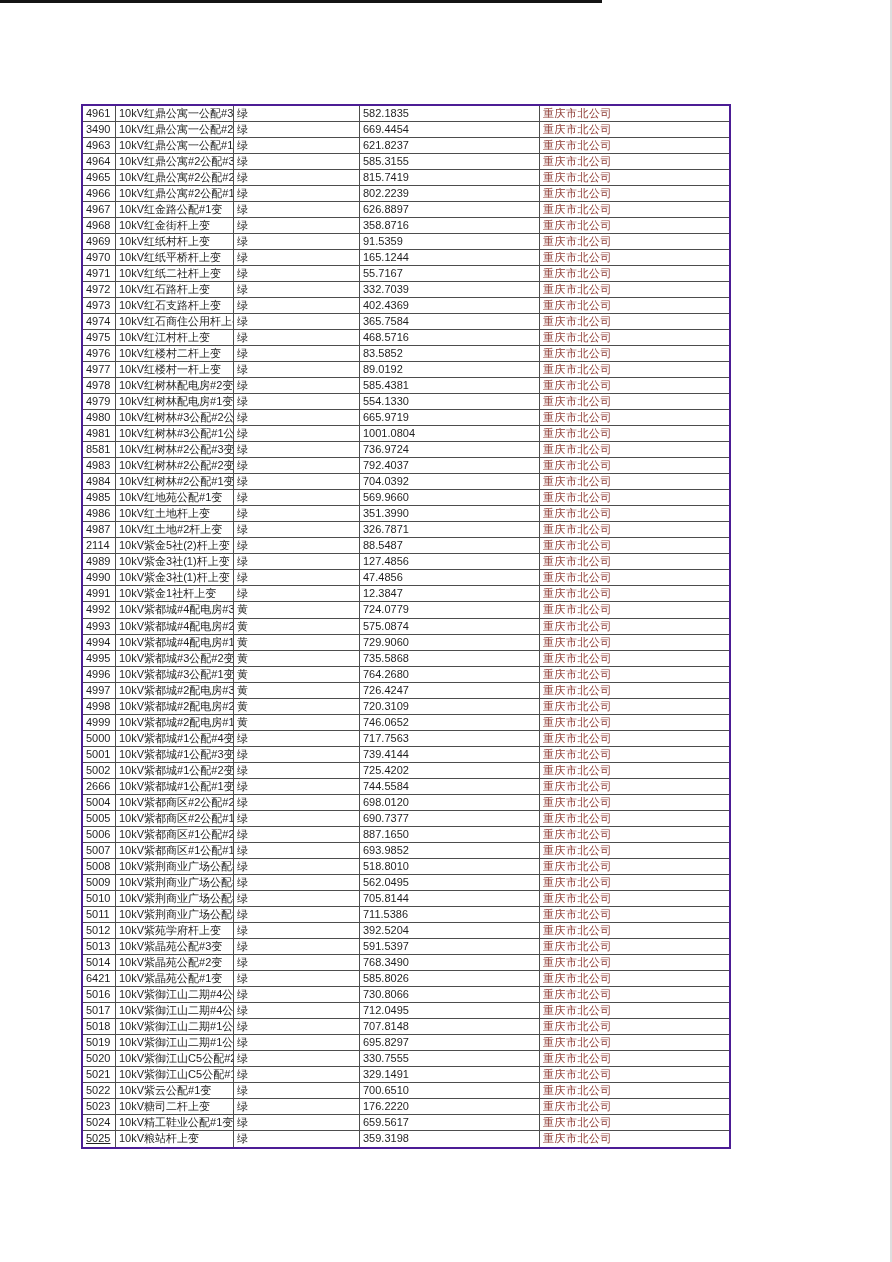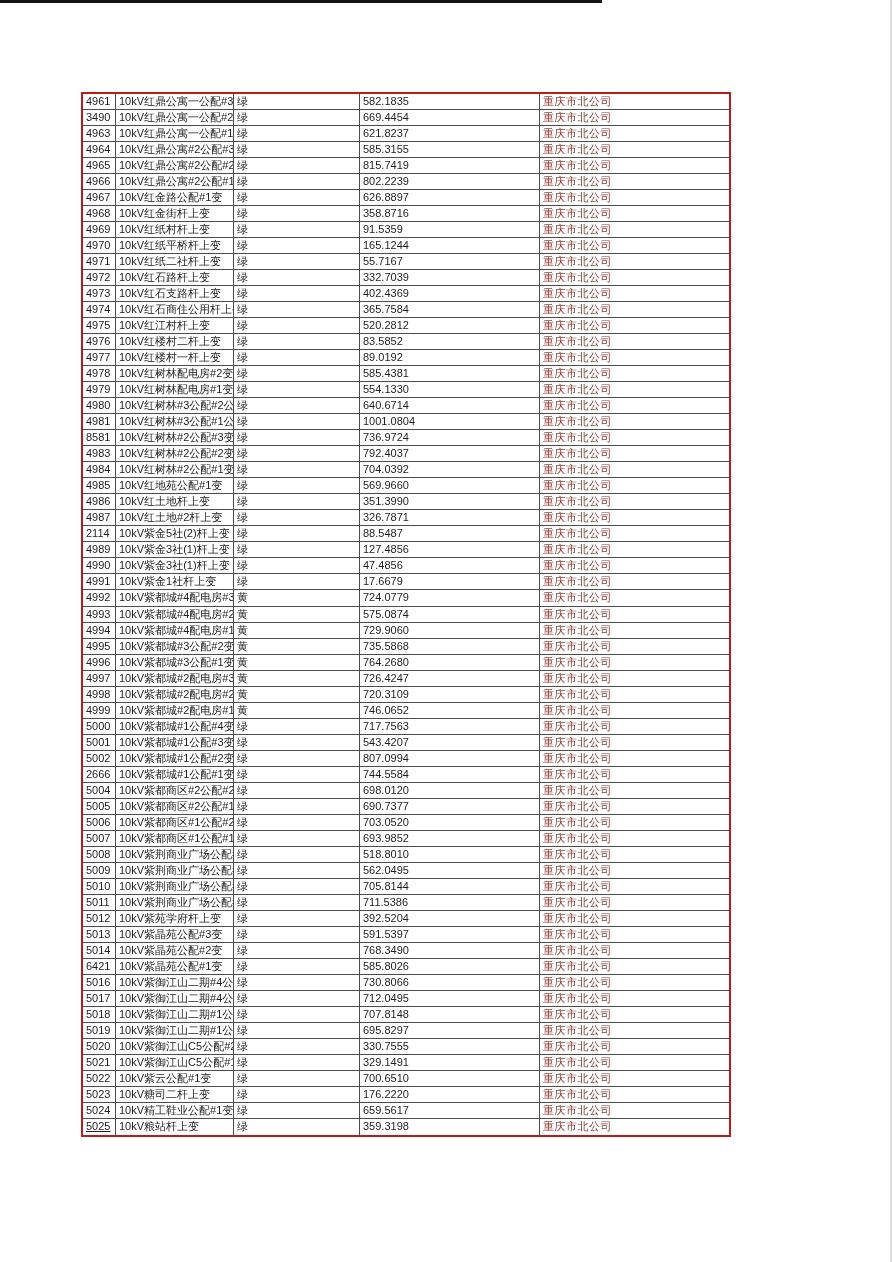--- a/index.html
+++ b/index.html
@@ -18,23 +18,23 @@
     background: #141414;
   }
   .right-edge {
     position: absolute; right: 0; top: 0;
     width: 2px; height: 1262px;
     background: #dedede;
   }
 
   .sheet {
     position: absolute;
-    left: 81px; top: 92px;
+    left: 81px; top: 104px;
     width: 650px;
-    border: 2px solid #b91c1c;
+    border: 2px solid #4c1d95;
     background: #ffffff;
   }
   .sheet-grid {
     display: grid;
     grid-template-columns: 33px 118px 126px 180px 189px;
     grid-auto-rows: 16.03px;
   }
   .cell {
     border-right: 1px solid #4d4d4d;
     border-bottom: 1px solid #4d4d4d;
@@ -123,21 +123,21 @@
         <div class="cell cell-value">402.4369</div>
         <div class="cell cell-company" style="color: rgb(142, 58, 51);">重庆市北公司</div>
         <div class="cell cell-id">4974</div>
         <div class="cell cell-name">10kV红石商住公用杆上变</div>
         <div class="cell cell-status">绿</div>
         <div class="cell cell-value">365.7584</div>
         <div class="cell cell-company" style="color: rgb(142, 58, 51);">重庆市北公司</div>
         <div class="cell cell-id">4975</div>
         <div class="cell cell-name">10kV红江村杆上变</div>
         <div class="cell cell-status">绿</div>
-        <div class="cell cell-value">520.2812</div>
+        <div class="cell cell-value">468.5716</div>
         <div class="cell cell-company" style="color: rgb(142, 58, 51);">重庆市北公司</div>
         <div class="cell cell-id">4976</div>
         <div class="cell cell-name">10kV红楼村二杆上变</div>
         <div class="cell cell-status">绿</div>
         <div class="cell cell-value">83.5852</div>
         <div class="cell cell-company" style="color: rgb(142, 58, 51);">重庆市北公司</div>
         <div class="cell cell-id">4977</div>
         <div class="cell cell-name">10kV红楼村一杆上变</div>
         <div class="cell cell-status">绿</div>
         <div class="cell cell-value">89.0192</div>
@@ -148,21 +148,21 @@
         <div class="cell cell-value">585.4381</div>
         <div class="cell cell-company" style="color: rgb(142, 58, 51);">重庆市北公司</div>
         <div class="cell cell-id">4979</div>
         <div class="cell cell-name">10kV红树林配电房#1变</div>
         <div class="cell cell-status">绿</div>
         <div class="cell cell-value">554.1330</div>
         <div class="cell cell-company" style="color: rgb(142, 58, 51);">重庆市北公司</div>
         <div class="cell cell-id">4980</div>
         <div class="cell cell-name">10kV红树林#3公配#2公变</div>
         <div class="cell cell-status">绿</div>
-        <div class="cell cell-value">640.6714</div>
+        <div class="cell cell-value">665.9719</div>
         <div class="cell cell-company" style="color: rgb(142, 58, 51);">重庆市北公司</div>
         <div class="cell cell-id">4981</div>
         <div class="cell cell-name">10kV红树林#3公配#1公变</div>
         <div class="cell cell-status">绿</div>
         <div class="cell cell-value">1001.0804</div>
         <div class="cell cell-company" style="color: rgb(142, 58, 51);">重庆市北公司</div>
         <div class="cell cell-id">8581</div>
         <div class="cell cell-name">10kV红树林#2公配#3变</div>
         <div class="cell cell-status">绿</div>
         <div class="cell cell-value">736.9724</div>
@@ -203,21 +203,21 @@
         <div class="cell cell-value">127.4856</div>
         <div class="cell cell-company" style="color: rgb(142, 58, 51);">重庆市北公司</div>
         <div class="cell cell-id">4990</div>
         <div class="cell cell-name">10kV紫金3社(1)杆上变</div>
         <div class="cell cell-status">绿</div>
         <div class="cell cell-value">47.4856</div>
         <div class="cell cell-company" style="color: rgb(142, 58, 51);">重庆市北公司</div>
         <div class="cell cell-id">4991</div>
         <div class="cell cell-name">10kV紫金1社杆上变</div>
         <div class="cell cell-status">绿</div>
-        <div class="cell cell-value">17.6679</div>
+        <div class="cell cell-value">12.3847</div>
         <div class="cell cell-company" style="color: rgb(142, 58, 51);">重庆市北公司</div>
         <div class="cell cell-id">4992</div>
         <div class="cell cell-name">10kV紫都城#4配电房#3变</div>
         <div class="cell cell-status">黄</div>
         <div class="cell cell-value">724.0779</div>
         <div class="cell cell-company" style="color: rgb(142, 58, 51);">重庆市北公司</div>
         <div class="cell cell-id">4993</div>
         <div class="cell cell-name">10kV紫都城#4配电房#2变</div>
         <div class="cell cell-status">黄</div>
         <div class="cell cell-value">575.0874</div>
@@ -253,46 +253,46 @@
         <div class="cell cell-value">746.0652</div>
         <div class="cell cell-company" style="color: rgb(142, 58, 51);">重庆市北公司</div>
         <div class="cell cell-id">5000</div>
         <div class="cell cell-name">10kV紫都城#1公配#4变</div>
         <div class="cell cell-status">绿</div>
         <div class="cell cell-value">717.7563</div>
         <div class="cell cell-company" style="color: rgb(142, 58, 51);">重庆市北公司</div>
         <div class="cell cell-id">5001</div>
         <div class="cell cell-name">10kV紫都城#1公配#3变</div>
         <div class="cell cell-status">绿</div>
-        <div class="cell cell-value">543.4207</div>
+        <div class="cell cell-value">739.4144</div>
         <div class="cell cell-company" style="color: rgb(142, 58, 51);">重庆市北公司</div>
         <div class="cell cell-id">5002</div>
         <div class="cell cell-name">10kV紫都城#1公配#2变</div>
         <div class="cell cell-status">绿</div>
-        <div class="cell cell-value">807.0994</div>
+        <div class="cell cell-value">725.4202</div>
         <div class="cell cell-company" style="color: rgb(142, 58, 51);">重庆市北公司</div>
         <div class="cell cell-id">2666</div>
         <div class="cell cell-name">10kV紫都城#1公配#1变</div>
         <div class="cell cell-status">绿</div>
         <div class="cell cell-value">744.5584</div>
         <div class="cell cell-company" style="color: rgb(142, 58, 51);">重庆市北公司</div>
         <div class="cell cell-id">5004</div>
         <div class="cell cell-name">10kV紫都商区#2公配#2变</div>
         <div class="cell cell-status">绿</div>
         <div class="cell cell-value">698.0120</div>
         <div class="cell cell-company" style="color: rgb(142, 58, 51);">重庆市北公司</div>
         <div class="cell cell-id">5005</div>
         <div class="cell cell-name">10kV紫都商区#2公配#1变</div>
         <div class="cell cell-status">绿</div>
         <div class="cell cell-value">690.7377</div>
         <div class="cell cell-company" style="color: rgb(142, 58, 51);">重庆市北公司</div>
         <div class="cell cell-id">5006</div>
         <div class="cell cell-name">10kV紫都商区#1公配#2变</div>
         <div class="cell cell-status">绿</div>
-        <div class="cell cell-value">703.0520</div>
+        <div class="cell cell-value">887.1650</div>
         <div class="cell cell-company" style="color: rgb(142, 58, 51);">重庆市北公司</div>
         <div class="cell cell-id">5007</div>
         <div class="cell cell-name">10kV紫都商区#1公配#1变</div>
         <div class="cell cell-status">绿</div>
         <div class="cell cell-value">693.9852</div>
         <div class="cell cell-company" style="color: rgb(142, 58, 51);">重庆市北公司</div>
         <div class="cell cell-id">5008</div>
         <div class="cell cell-name">10kV紫荆商业广场公配#4</div>
         <div class="cell cell-status">绿</div>
         <div class="cell cell-value">518.8010</div>

